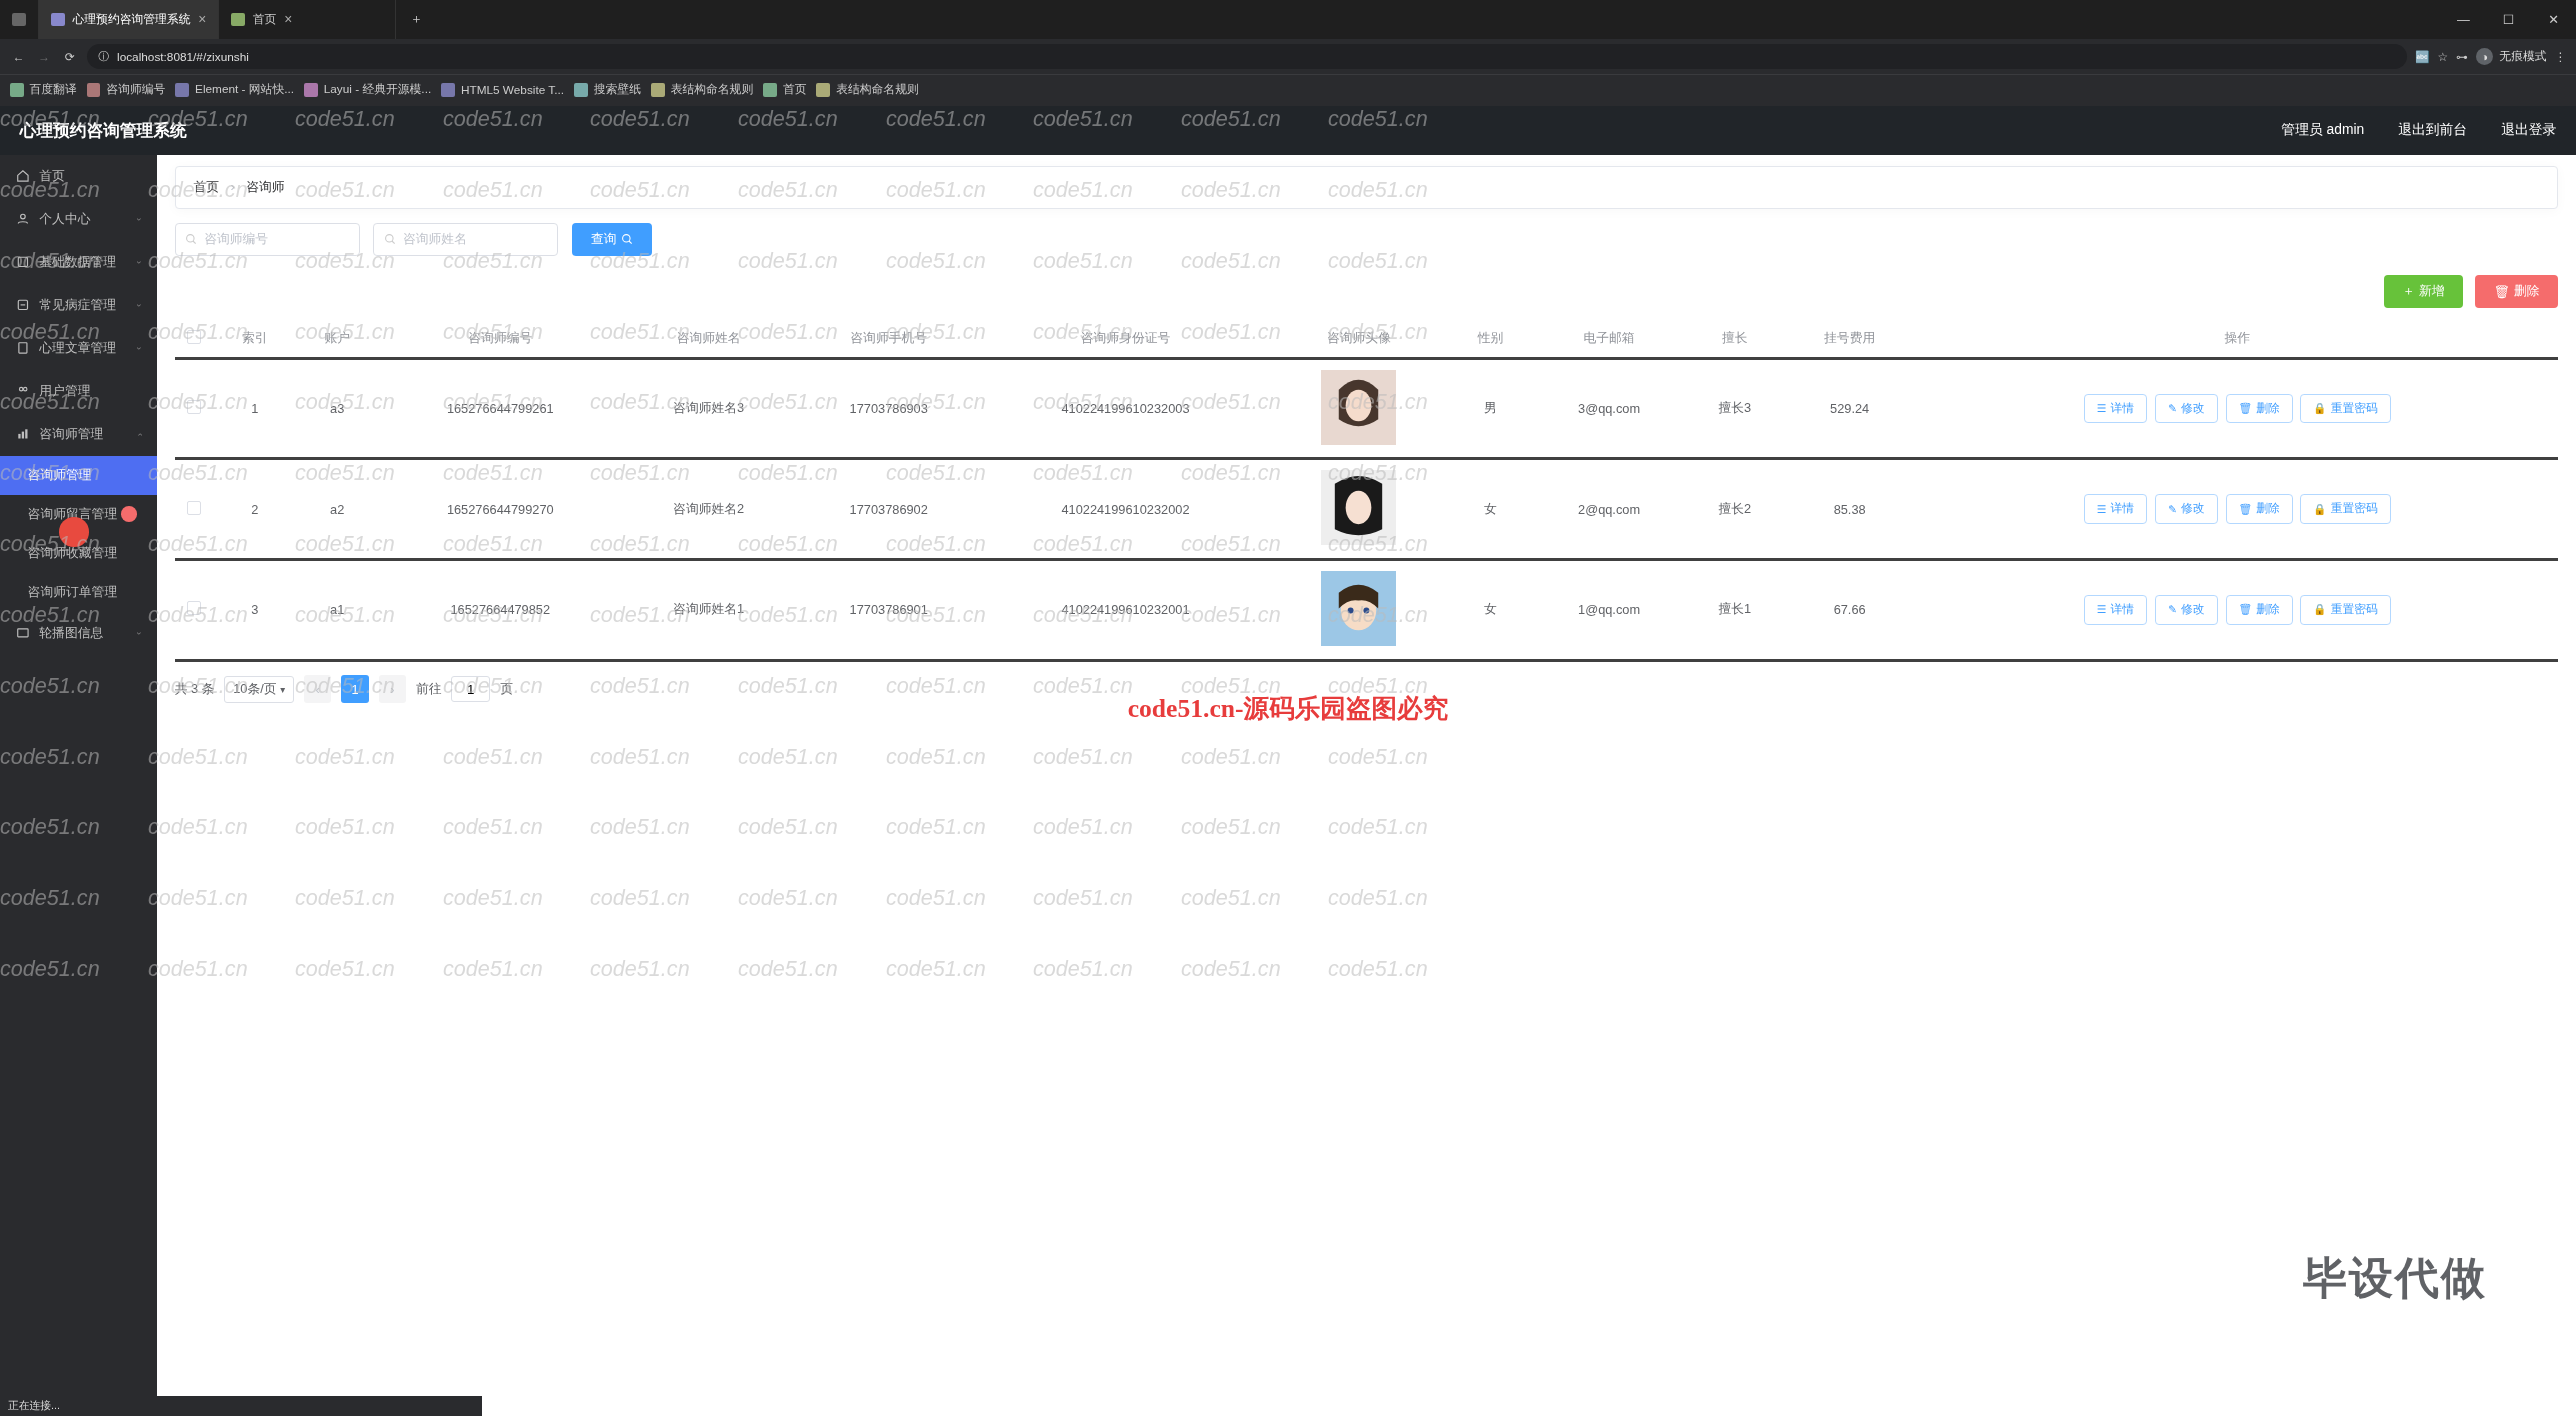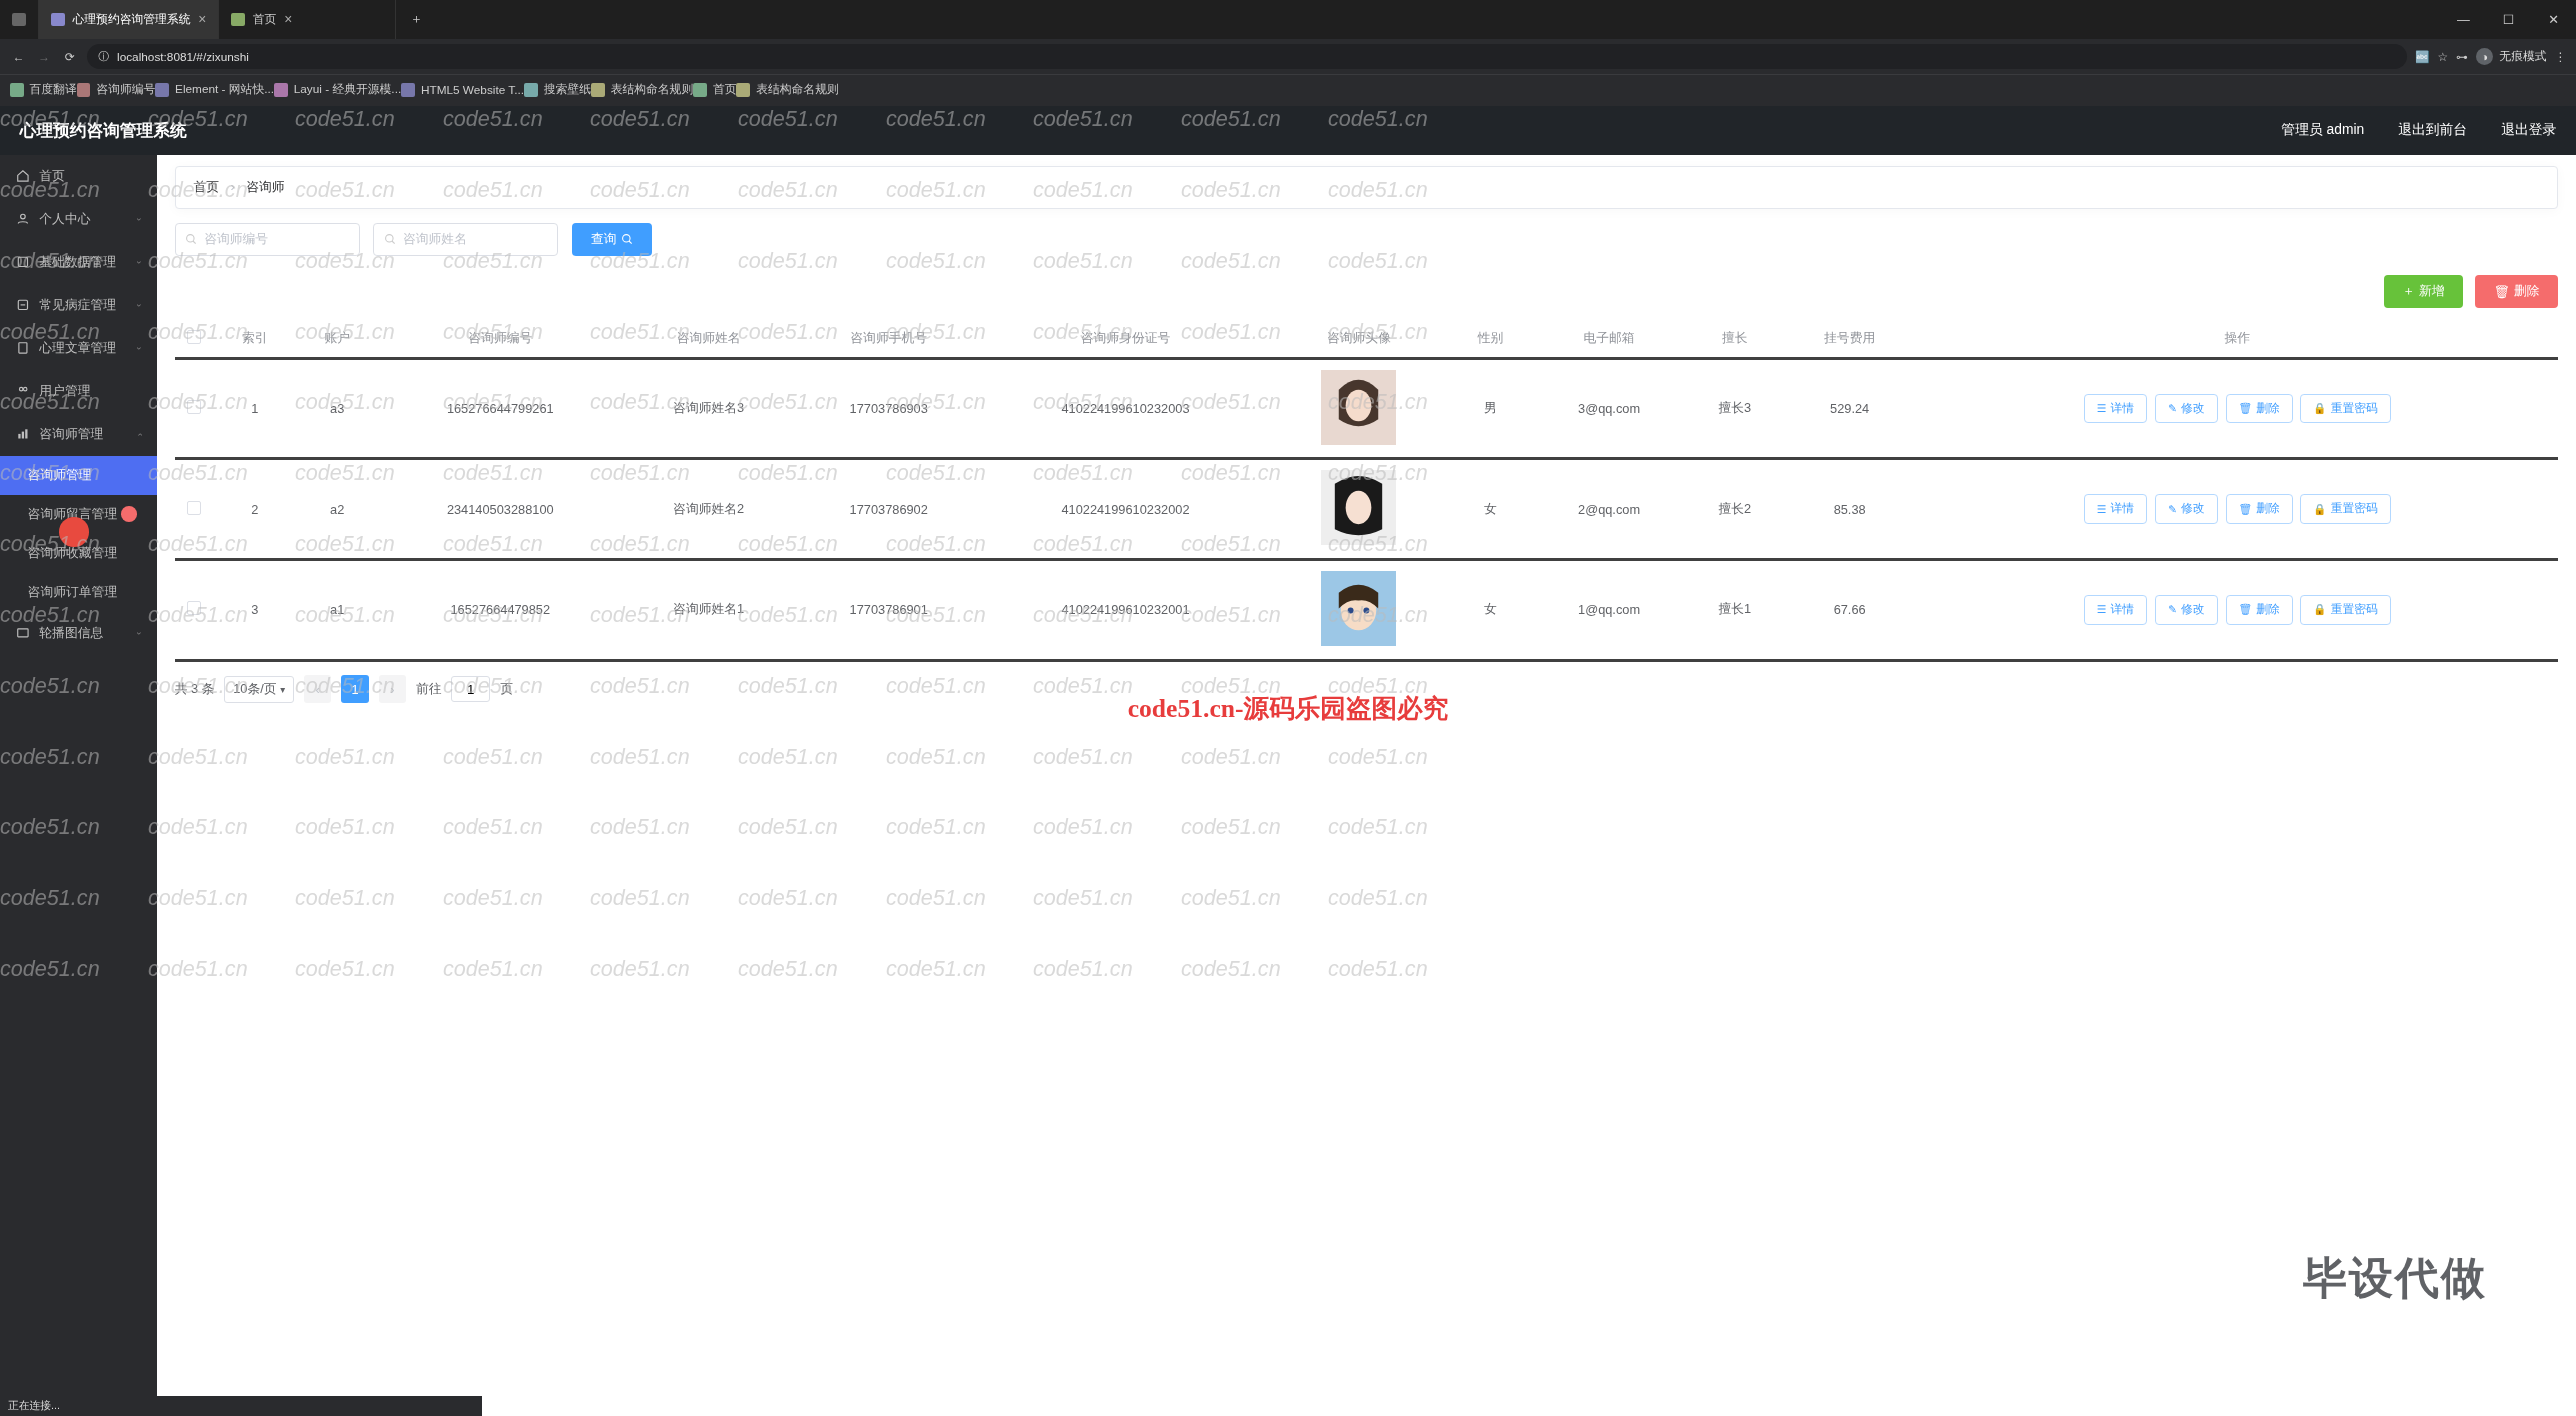--- a/index.html
+++ b/index.html
@@ -15,21 +15,21 @@
 .win-controls span { width:45px; display:flex; align-items:center; justify-content:center; color:#ccc; cursor:pointer; }
 
 .addr-bar { background:#2a2b2e; height:35px; display:flex; align-items:center; padding:0 9.8px; gap:7.9px; color:#ccc; font-size:11.8px; }
 .addr-bar .nav-icn { width:17.7px; text-align:center; cursor:pointer; }
 .addr-input { flex:1; background:#202124; border-radius:39px; height:25.6px; display:flex; align-items:center; padding:0 11.8px; gap:7.9px; }
 .addr-input span.url { color:#ddd; }
 .addr-right-icn { color:#ccc; cursor:pointer; }
 .profile-label { color:#ddd; font-size:11.8px; display:flex; align-items:center; gap:5.9px; }
 .profile-dot { width:17.7px; height:17.7px; border-radius:50%; background:#5f6368; display:inline-flex; align-items:center; justify-content:center; font-size:11.8px; }
 
-.bm-bar { background:#2a2b2e; height:31.5px; display:flex; align-items:center; padding:0 9.8px; gap:0; font-size:11.8px; border-top:1px solid #3a3b3e; }
+.bm-bar { background:#2a2b2e; height:31.5px; display:flex; align-items:center; padding:0 9.8px; gap:10px; font-size:11.8px; border-top:1px solid #3a3b3e; }
 .bm-item { color:#ccc; display:flex; align-items:center; gap:5.9px; cursor:pointer; white-space:nowrap; }
 .bm-fav { width:13.8px; height:13.8px; background:#7a8; border-radius:2px; display:inline-block; }
 .bm-fav.b{background:#a77}.bm-fav.c{background:#77a}.bm-fav.d{background:#a7a}.bm-fav.e{background:#7aa}.bm-fav.f{background:#aa7}
 
 .app-header { background:#212529; height:49px; display:flex; align-items:center; padding:0 19.7px; color:#fff; }
 .app-title { font-size:16.7px; font-weight:bold; }
 .app-header-right { margin-left:auto; display:flex; gap:34px; font-size:13.8px; }
 .app-header-right span { cursor:pointer; }
 
 .layout { display:flex; min-height:calc(100vh - 155px); }
@@ -346,21 +346,21 @@
            <span class="btn plain"><span style="font-size:10.8px;">✎</span> 修改</span>
            <span class="btn plain"><span style="font-size:10.8px;">🗑</span> 删除</span>
            <span class="btn plain"><span style="font-size:10.8px;">🔒</span> 重置密码</span>
          </div>
        </td>
      </tr>
           <tr>
        <td><span class="chk"></span></td>
        <td>2</td>
        <td>a2</td>
-       <td>234140503288100</td>
+       <td>165276644799270</td>
        <td>咨询师姓名2</td>
        <td>17703786902</td>
        <td>410224199610232002</td>
        <td><span class="avatar"><svg viewBox="0 0 76 76">
                   <rect width="76" height="76" fill="#eee"></rect>
                   <path d="M14 14 Q38 -2 62 14 L62 60 Q38 72 14 60 Z" fill="#1a1a1a"></path>
                   <ellipse cx="38" cy="38" rx="13" ry="17" fill="#f6e0d2"></ellipse>
                 </svg></span></td>
        <td>女</td>
        <td>2@qq.com</td>

